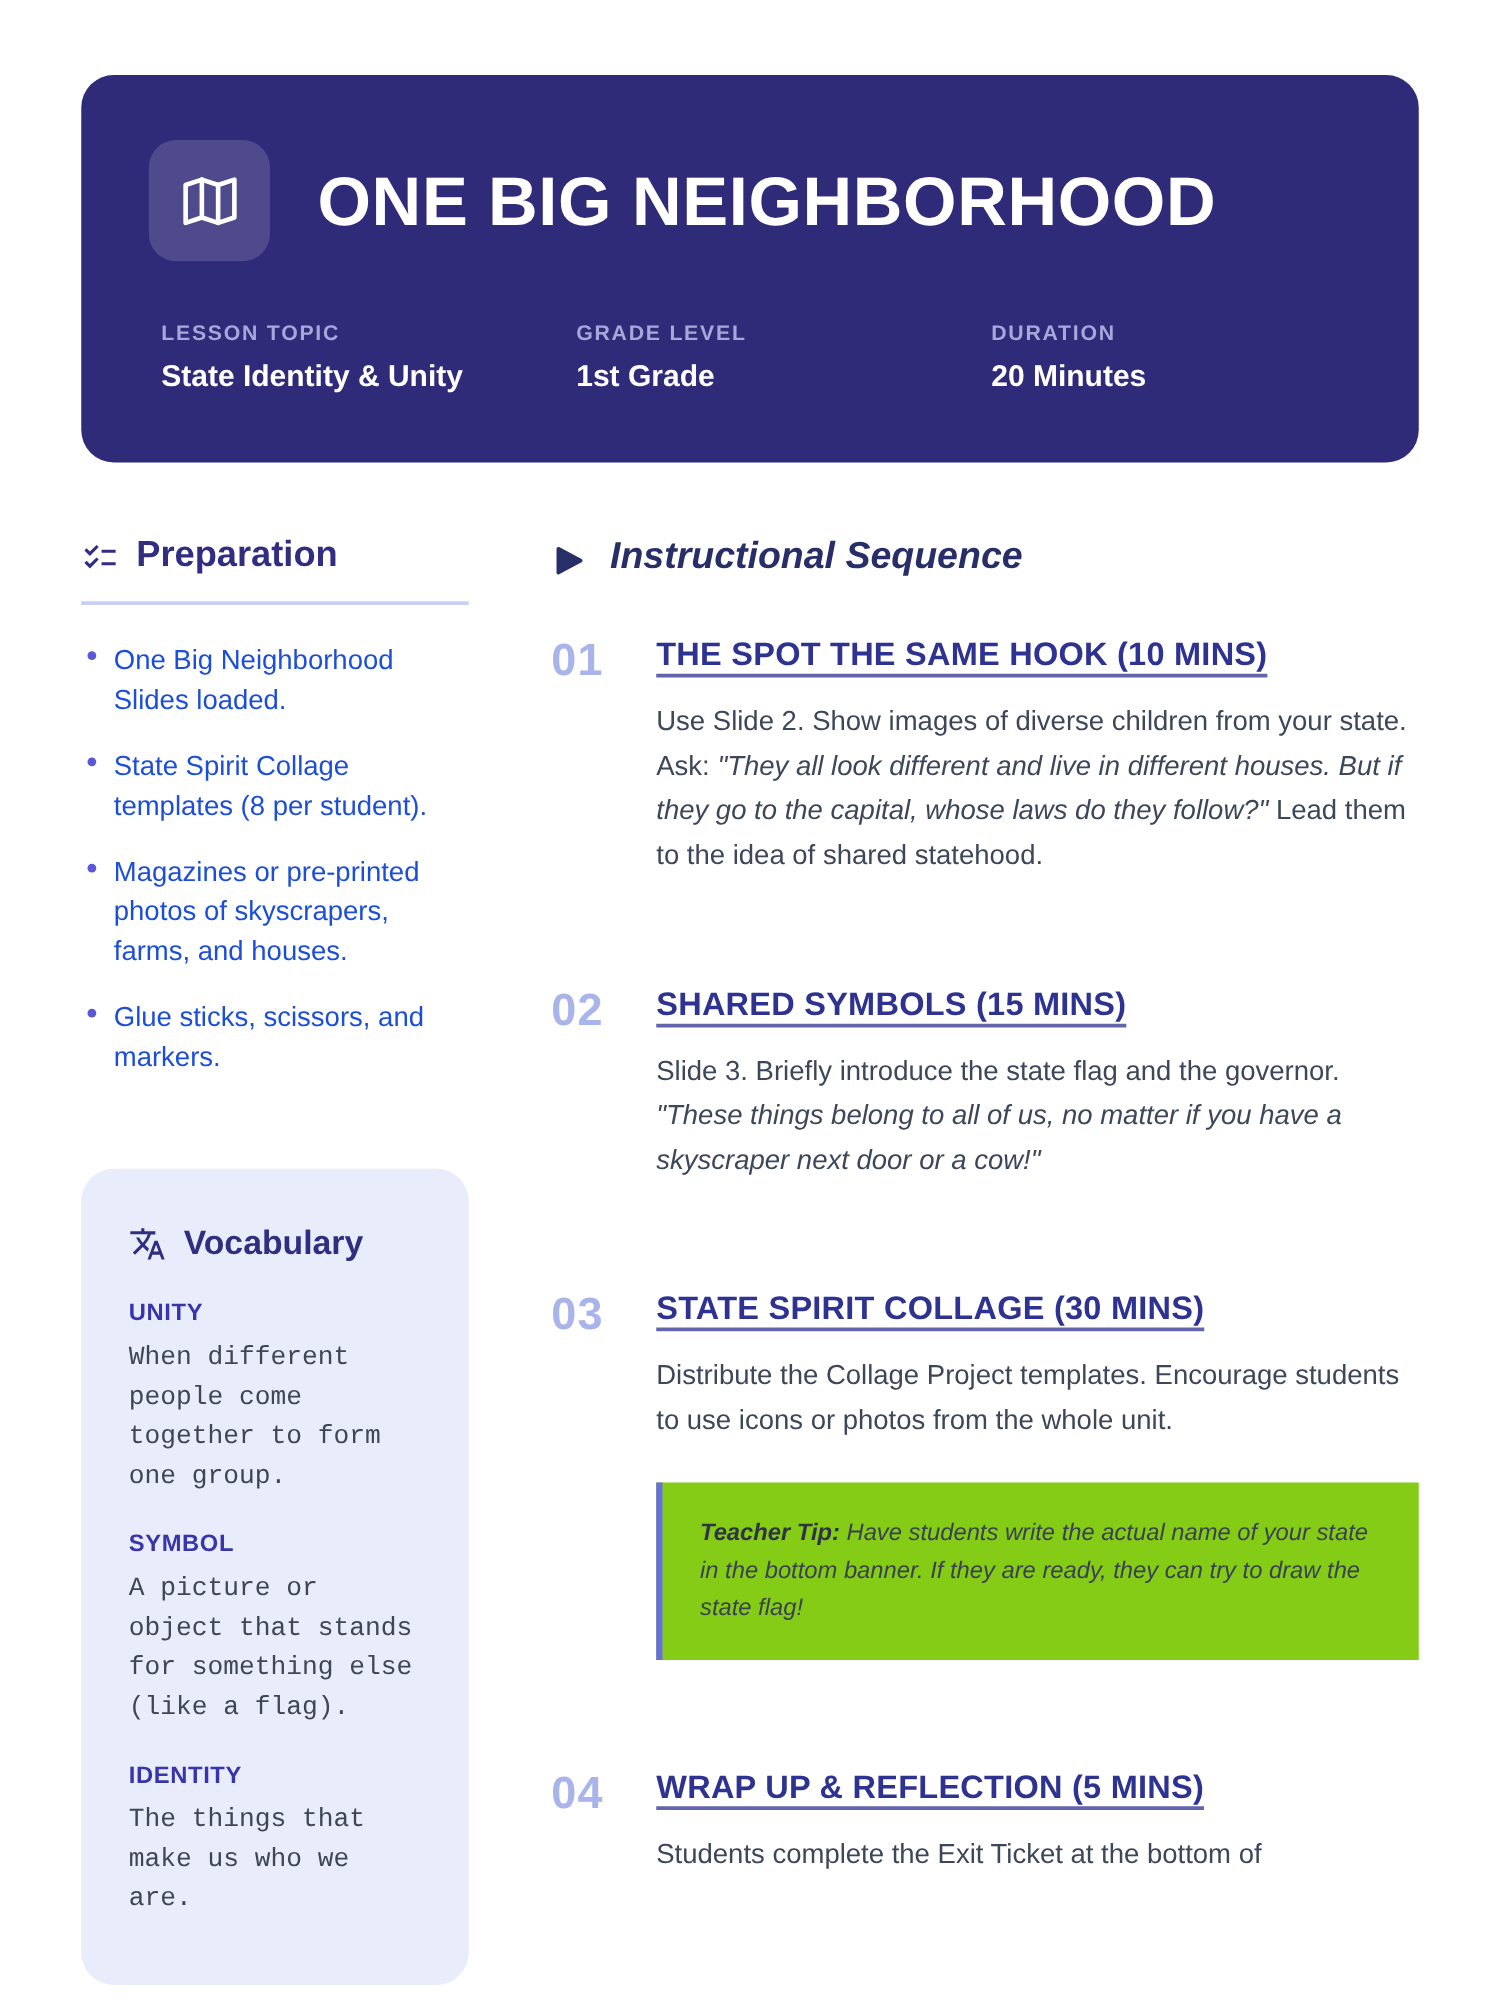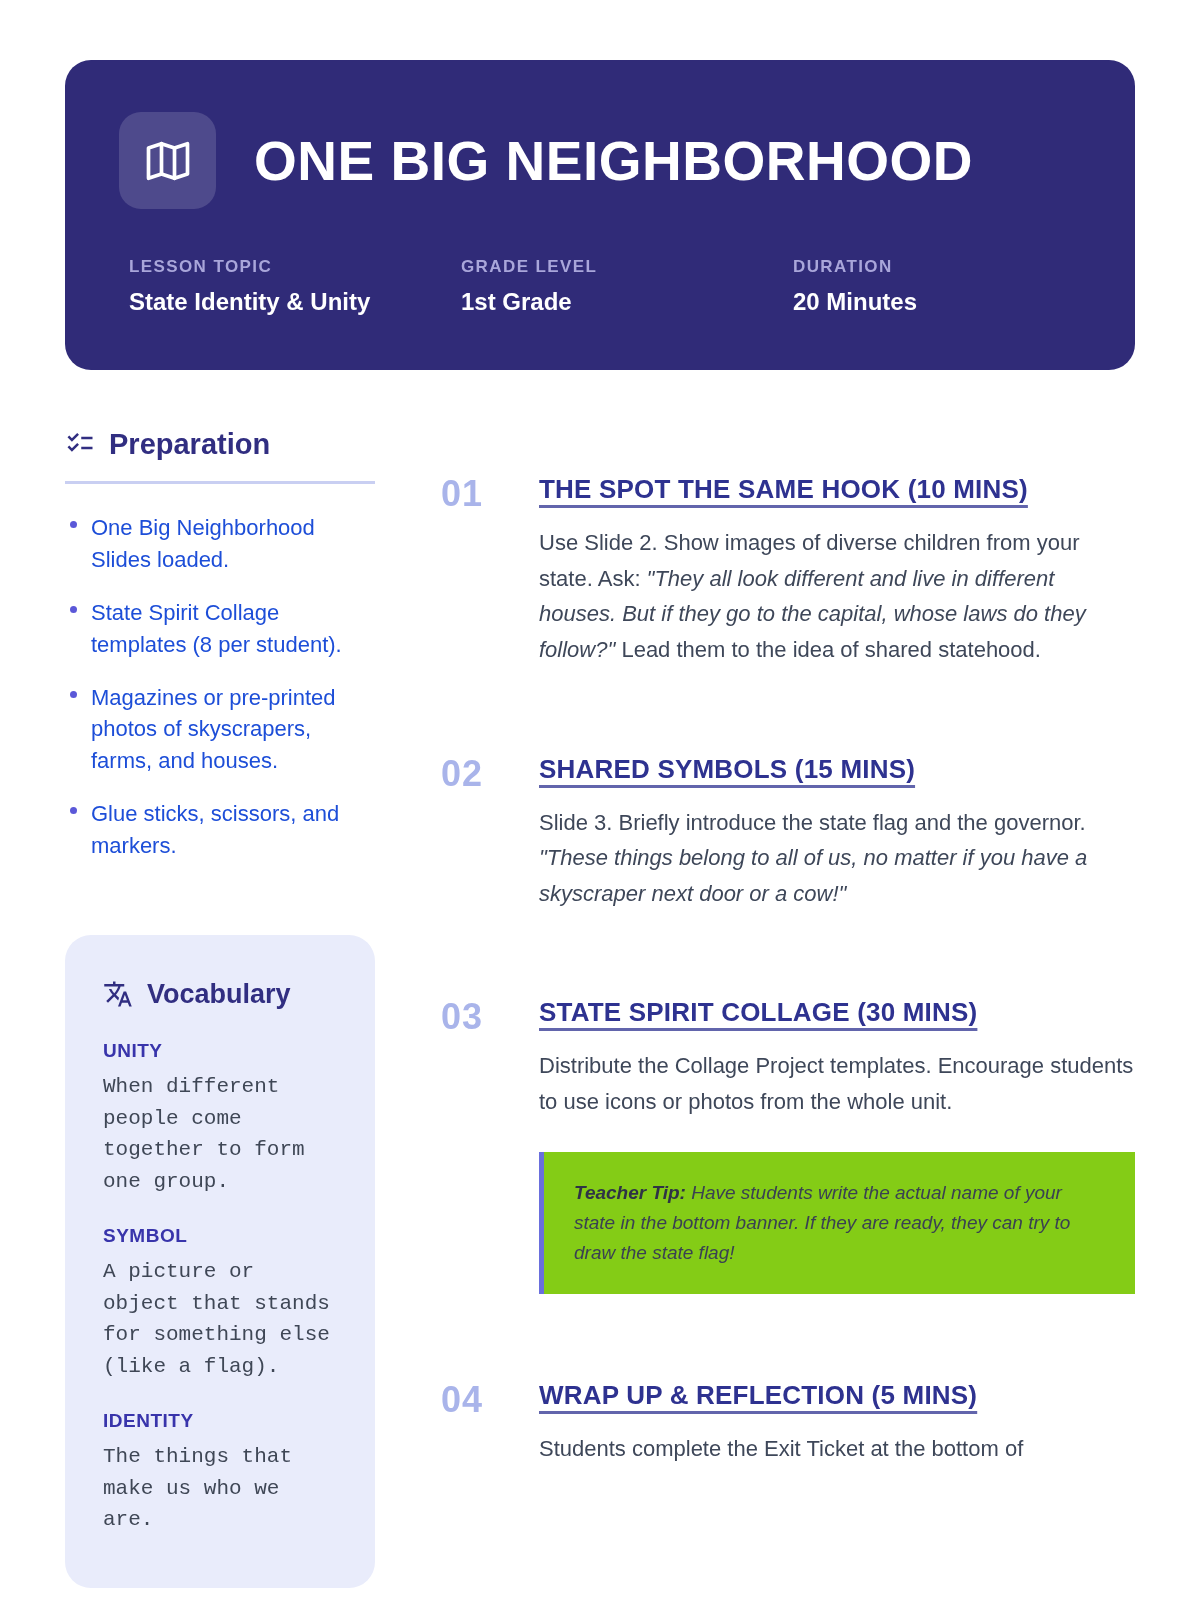--- a/index.html
+++ b/index.html
@@ -39,21 +39,21 @@
     color: #a9a6da; text-transform: uppercase; margin-bottom: 11px;
   }
   .meta-value { font-size: 24px; font-weight: bold; color: #ffffff; }
 
   
   .columns { display: flex; gap: 66px; margin-top: 58px; }
   .left-col { width: 310px; flex-shrink: 0; }
   .right-col { flex: 1; min-width: 0; }
 
   
-  .section-head { display: flex; align-items: flex-start; gap: 14px; }
+  .section-head { display: flex; align-items: flex-end; gap: 14px; }
   .section-head .icon { display: flex; align-items: center; }
   .section-head .icon svg { width: 30px; height: 30px; }
   .section-title { font-size: 29px; font-weight: 800; color: #312e81; }
 
   
   .prep-divider { height: 3px; background: #c9cff2; margin: 20px 0 28px 0; border: none; }
   .prep-list { list-style: none; }
   .prep-list li {
     position: relative; padding-left: 26px;
     font-size: 22px; line-height: 1.45; color: #1d4ed8;
@@ -78,21 +78,21 @@
     font-size: 19px; font-weight: bold; color: #3834ab;
     letter-spacing: 0.5px; margin-bottom: 9px;
   }
   .term-def { font-size: 21px; line-height: 1.5; color: #3f4756; font-family: Liberation Mono, monospace; }
 
   
   .seq-head { gap: 20px; }
   .seq-head .icon svg { width: 27px; height: 27px; }
   .seq-title { font-size: 30px; font-weight: 800; font-style: italic; color: #272e68; }
 
-  .step { display: flex; gap: 40px; margin-top: 46px; justify-content: center; }
+  .step { display: flex; gap: 26px; margin-top: 46px; justify-content: center; }
   .step + .step { margin-top: 86px; }
   .step-num {
     width: 58px; flex-shrink: 0;
     font-size: 36px; font-weight: 800; color: #a9b4ea;
     line-height: 1; padding-top: 2px; letter-spacing: 1px;
   }
   .step-content { flex: 1; min-width: 0; }
   .step-heading {
     font-size: 26px; font-weight: 800; color: #2e3290;
     text-decoration: underline;
@@ -188,20 +188,28 @@
         <div class="term">
           <div class="term-name">IDENTITY</div>
           <div class="term-def">The things that make us who we are.</div>
         </div>
       </section>
 
     </aside>
 
     <main class="right-col">
 
+      <div class="section-head seq-head">
+        <span class="icon">
+          <svg viewBox="0 0 24 24">
+            <path d="M5 3.5 L21 12 L5 20.5 Z" fill="#272e68" stroke="#272e68" stroke-width="2.5" stroke-linejoin="round"></path>
+          </svg>
+        </span>
+        <h2 class="seq-title">Instructional Sequence</h2>
+      </div>
 
       <section class="step">
         <div class="step-num">01</div>
         <div class="step-content">
           <h3 class="step-heading">THE SPOT THE SAME HOOK (10 MINS)</h3>
           <p class="step-text"><span>Use Slide 2. Show images of diverse children from your state. Ask: </span><em>"They all look different and live in different houses. But if they go to the capital, whose laws do they follow?"</em><span> Lead them to the idea of shared statehood.</span></p>
         </div>
       </section>
 
       <section class="step">

